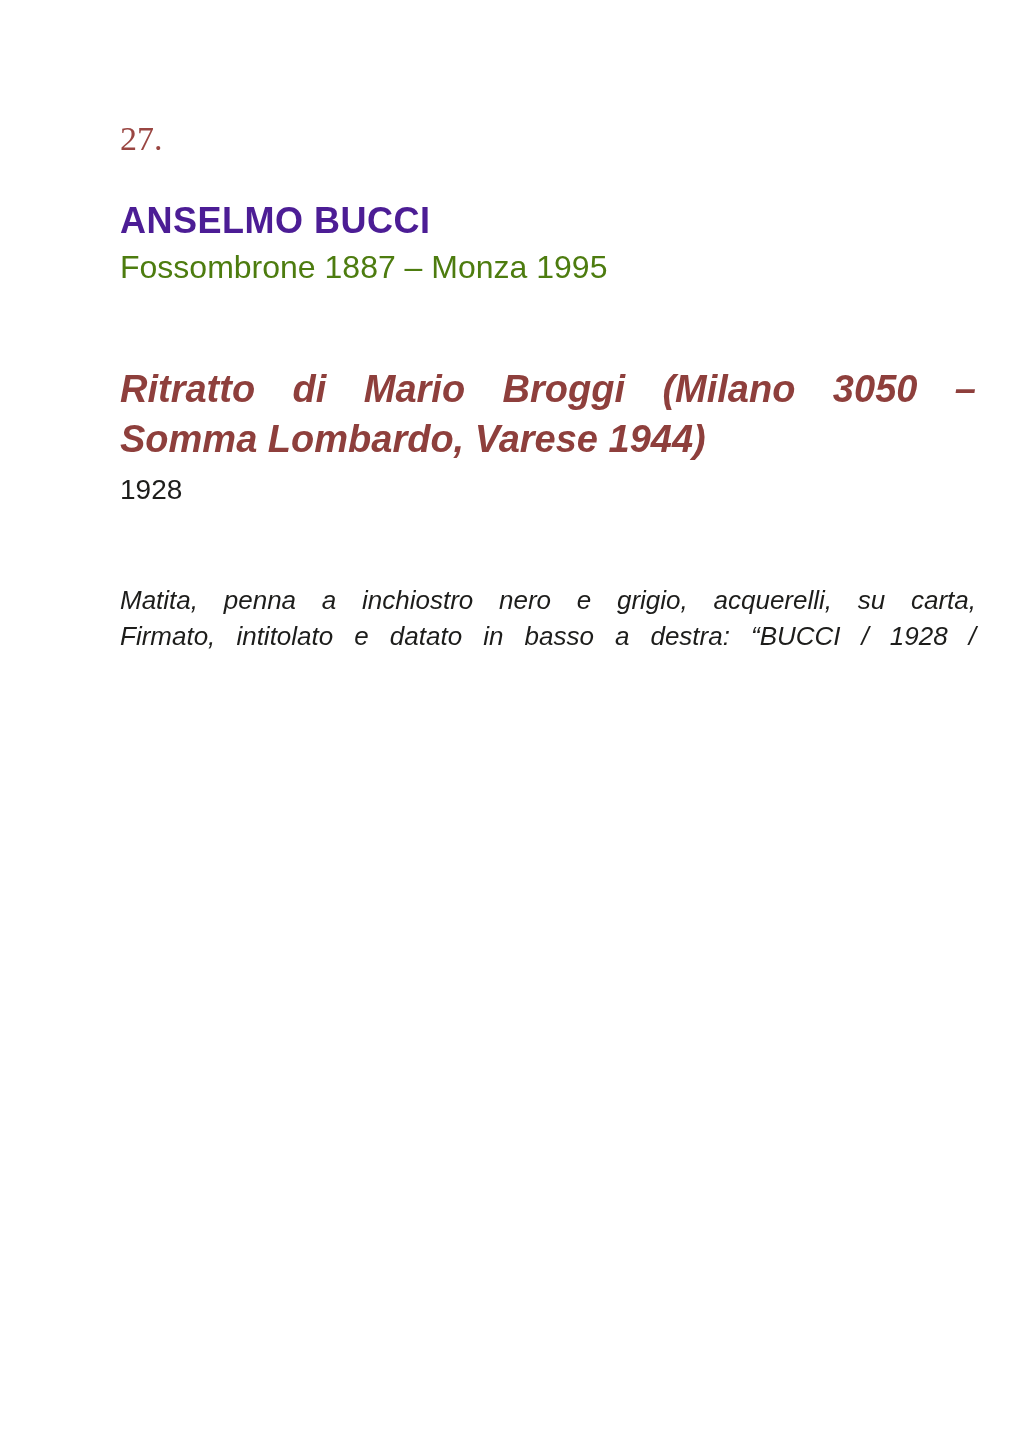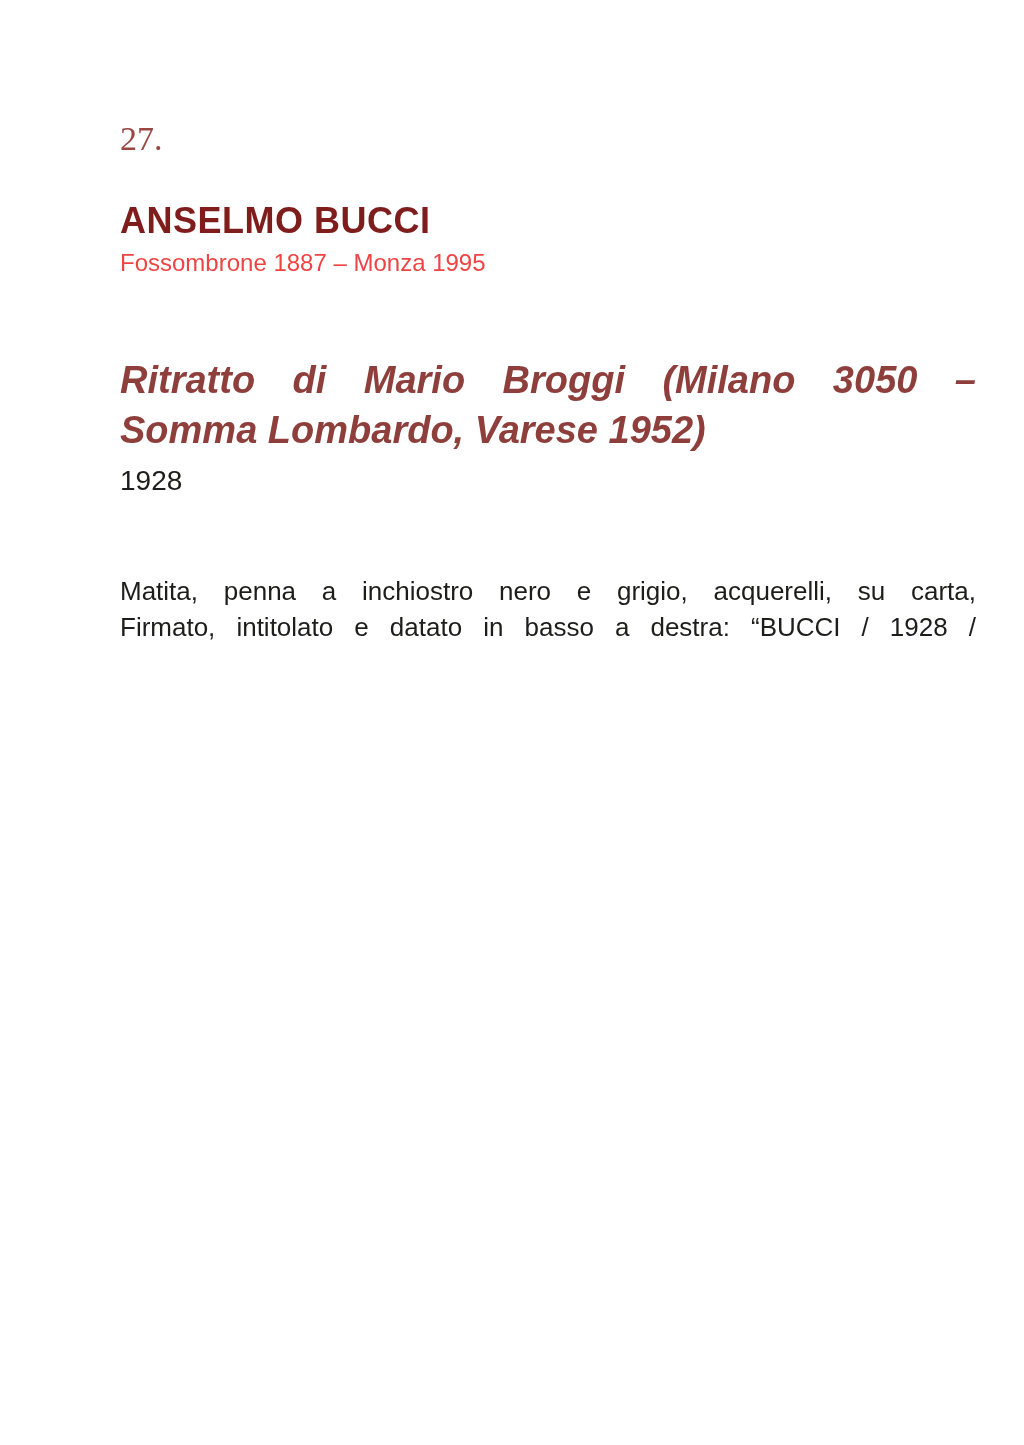--- a/index.html
+++ b/index.html
@@ -22,27 +22,27 @@
     font-family: "Liberation Serif", serif;
     font-size: 34px;
     line-height: 1.1;
     color: #9a4642;
     margin: 0 0 44px 0;
   }
   .artist-name {
     font-size: 36px;
     font-weight: bold;
     letter-spacing: 0.5px;
-    color: #7f1d1d;
+    color: #4c1d95;
     margin: 0 0 8px 0;
     line-height: 1.1;
   }
   .artist-dates {
-    font-size: 24px;
-    color: #ef4444;
+    font-size: 32px;
+    color: #4d7c0f;
     margin: 0 0 78px 0;
     line-height: 1.15;
   }
   .artwork-title {
     font-size: 38px;
     font-weight: bold;
     font-style: italic;
     color: #8e3f3c;
     margin: 0 0 10px 0;
     line-height: 50px;
@@ -53,39 +53,40 @@
   }
   .artwork-year {
     font-size: 28px;
     color: #1d1d1b;
     margin: 4px 0 76px 0;
     line-height: 1.15;
   }
   .details {
     font-size: 26px;
     color: #1d1d1b;
+    font-style: italic;
   }
   .detail-line {
     line-height: 36px;
   }
 </style>
 </head>
 <body>
 
 <div class="page">
 
   <div class="entry-number">27.</div>
 
   <h1 class="artist-name">ANSELMO BUCCI</h1>
 
   <div class="artist-dates">Fossombrone 1887 – Monza 1995</div>
 
   <h2 class="artwork-title">
     <div class="title-line stretch">Ritratto di Mario Broggi (Milano 3050 –</div>
-    <div class="title-line">Somma Lombardo, Varese 1952)</div>
+    <div class="title-line">Somma Lombardo, Varese 1944)</div>
   </h2>
 
   <div class="artwork-year">1928</div>
 
   <div class="details">
     <div class="detail-line stretch">Matita, penna a inchiostro nero e grigio, acquerelli, su carta,</div>
     <div class="detail-line stretch">Firmato, intitolato e datato in basso a destra: “BUCCI / 1928 /</div>
   </div>
 
 </div>

